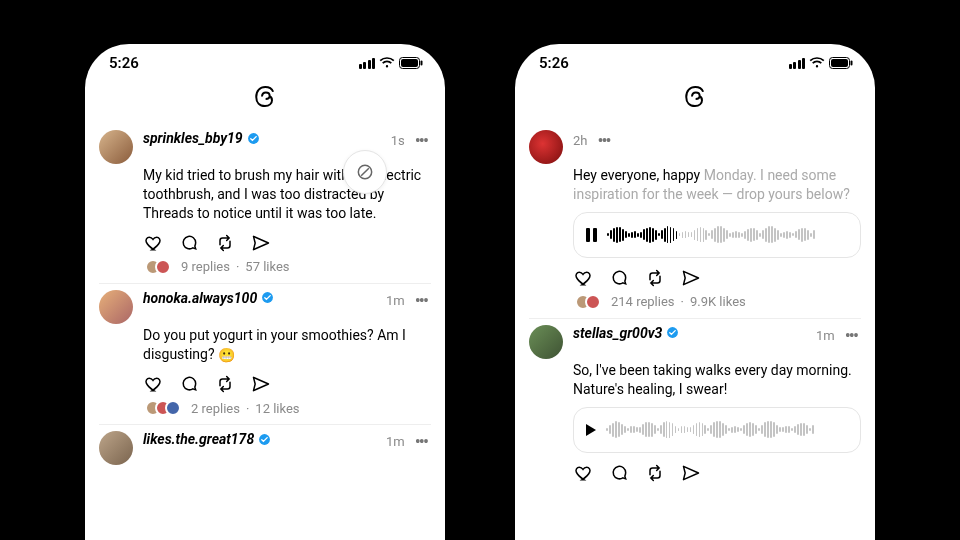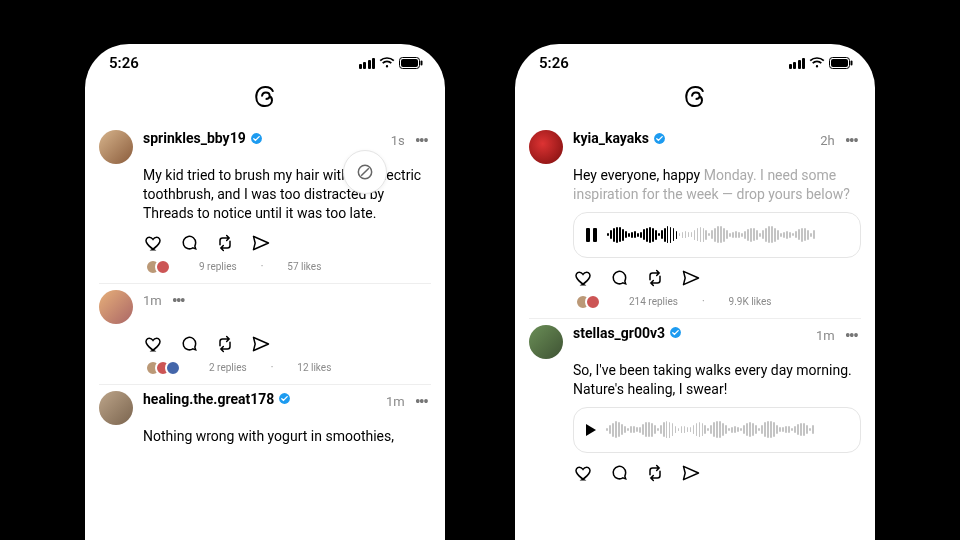--- a/index.html
+++ b/index.html
@@ -46,32 +46,32 @@
   .avatar.a1{background:linear-gradient(135deg,#d7b48c,#8a5c3c)}
   .avatar.a2{background:linear-gradient(135deg,#e7b07a,#a66)}
   .avatar.a3{background:linear-gradient(135deg,#bda58a,#7a644e)}
   .avatar.a4{background:radial-gradient(circle at 40% 40%,#d33,#7a0d0d)}
   .avatar.a5{background:linear-gradient(135deg,#6b8f57,#3e5233)}
   .mini-avatars{display:flex; margin-left:6px; margin-right:4px;}
   .mini{width:16px;height:16px;border-radius:50%;border:2px solid #fff;margin-left:-6px;background:#999}
   .mini:nth-child(1){background:#b97; margin-left:0}
   .mini:nth-child(2){background:#c55}
   .mini:nth-child(3){background:#46a}
-  .head-main{flex:1; min-width:0;}
+  .head-main{flex:1; min-width:0;font-style:italic;}
   .name-row{display:flex; align-items:center; gap:4px;}
   .uname{font-weight:700; font-size:14px;}
   .verify{width:13px;height:13px;}
   .meta-row{display:flex; align-items:center; gap:6px; color:#8a8a8a; font-size:13px;}
   .dots-btn { color:#767676; font-size:18px; letter-spacing:-2px; padding:0 4px; cursor:pointer;}
   .body-text{font-size:14px; line-height:1.35; margin-top:2px; padding-right:6px;}
   .faded{color:#aaa}
   .content-col{margin-left:44px;}
   .actions{display:flex; gap:16px; margin:10px 0 6px 0; align-items:center;}
   .actions svg{width:20px;height:20px;}
-  .engage{display:flex; align-items:center; gap:24px; color:#8a8a8a; font-size:10px; margin-left:-4px;}
+  .engage{display:flex; align-items:center; gap:6px; color:#8a8a8a; font-size:13px; margin-left:-4px;}
   .compose-float{
     position:absolute; width:44px;height:44px;border-radius:50%;
     background:#fff; border:1px solid #e5e5e5;
     display:flex;align-items:center;justify-content:center;
     top:106px; right:58px; box-shadow:0 1px 4px rgba(0,0,0,0.06);
   }
   .voice-box{
     border:1px solid #e5e5e5; border-radius:14px;
     padding:10px 12px; margin-top:8px;
     display:flex; align-items:center; gap:10px;
@@ -164,26 +164,36 @@
             <span>9 replies</span>
             <span>·</span>
             <span>57 likes</span>
           </div>
         </div>
       </div>
 
       <div class="post">
         <div class="post-head">
           <div class="avatar a2"></div>
+          <div class="head-main">
+            <div class="name-row">
+              <span class="uname">honoka.always100</span>
+              <svg class="verify" viewBox="0 0 24 24">
+                  <circle cx="12" cy="12" r="10" fill="#1d9bf0"></circle>
+                  <path d="M7 12.5l3 3 7-7" stroke="#fff" stroke-width="2.5" fill="none" stroke-linecap="round"></path>
+                </svg>
+            </div>
+          </div>
           <div class="meta-row">
             <span>1m</span>
             <span class="dots-btn">•••</span>
           </div>
         </div>
         <div class="content-col">
+          <div class="body-text"><span>Do you put yogurt in your smoothies? Am I disgusting?</span> <span class="emoji">😬</span></div>
           <div class="actions">
             <svg viewBox="0 0 24 24" fill="none" stroke="#000" stroke-width="1.8">
                 <path d="M12 20s-7-4.5-9-9c-1.2-2.8.5-6 3.6-6 2 0 3.4 1.1 4.4 2.6C12 6 13.4 5 15.4 5c3.1 0 4.8 3.2 3.6 6-2 4.5-9 9-9 9z" transform="translate(1 0)"></path>
               </svg>
             <svg viewBox="0 0 24 24" fill="none" stroke="#000" stroke-width="1.8">
                 <path d="M20 11.5a7.5 7.5 0 10-3.4 6.3L20 19l-1-3.2c.6-1.3 1-2.7 1-4.3z"></path>
               </svg>
             <svg viewBox="0 0 24 24" fill="none" stroke="#000" stroke-width="1.8" stroke-linecap="round">
                 <path d="M6 14V9a3 3 0 013-3h8m-3-3l3 3-3 3M18 10v5a3 3 0 01-3 3H7m3 3l-3-3 3-3"></path>
               </svg>
@@ -202,34 +212,31 @@
             <span>12 likes</span>
           </div>
         </div>
       </div>
 
       <div class="post last">
         <div class="post-head">
           <div class="avatar a3"></div>
           <div class="head-main">
             <div class="name-row">
-              <span class="uname">healing.the.great178</span>
+              <span class="uname">likes.the.great178</span>
               <svg class="verify" viewBox="0 0 24 24">
                   <circle cx="12" cy="12" r="10" fill="#1d9bf0"></circle>
                   <path d="M7 12.5l3 3 7-7" stroke="#fff" stroke-width="2.5" fill="none" stroke-linecap="round"></path>
                 </svg>
             </div>
           </div>
           <div class="meta-row">
             <span>1m</span>
             <span class="dots-btn">•••</span>
           </div>
-        </div>
-        <div class="content-col">
-          <div class="body-text">Nothing wrong with yogurt in smoothies,</div>
         </div>
       </div>
     </div>
   </div>
 
   <div class="phone">
     <div class="status-bar">
       <span>5:26</span>
       <div class="status-right">
         <div class="cell-bars">
@@ -252,29 +259,20 @@
       <svg viewBox="0 0 24 24" fill="none" stroke="#000" stroke-width="1.6">
           <path d="M15 11c1.6.6 2.6 2 2.6 3.6 0 2.6-2.2 4.6-5.6 4.6-4.4 0-7-3-7-7.3C5 6.9 8 4 12.2 4c3.2 0 5.4 1.5 6.3 3.8M12.5 13.6c1.8 0 3.2-1 3.2-2.6 0-1.6-1.3-2.6-3-2.6-1.7 0-3 1.1-3.1 3.2"></path>
         </svg>
     </div>
 
     <div class="feed">
 
       <div class="post">
         <div class="post-head">
           <div class="avatar a4"></div>
-          <div class="head-main">
-            <div class="name-row">
-              <span class="uname">kyia_kayaks</span>
-              <svg class="verify" viewBox="0 0 24 24">
-                  <circle cx="12" cy="12" r="10" fill="#1d9bf0"></circle>
-                  <path d="M7 12.5l3 3 7-7" stroke="#fff" stroke-width="2.5" fill="none" stroke-linecap="round"></path>
-                </svg>
-            </div>
-          </div>
           <div class="meta-row">
             <span>2h</span>
             <span class="dots-btn">•••</span>
           </div>
         </div>
         <div class="content-col">
           <div class="body-text"><span>Hey everyone, happy </span><span class="faded">Monday. I need some inspiration for the week — drop yours below?</span></div>
           <div class="voice-box">
             <div class="pause">
                 <div></div>

